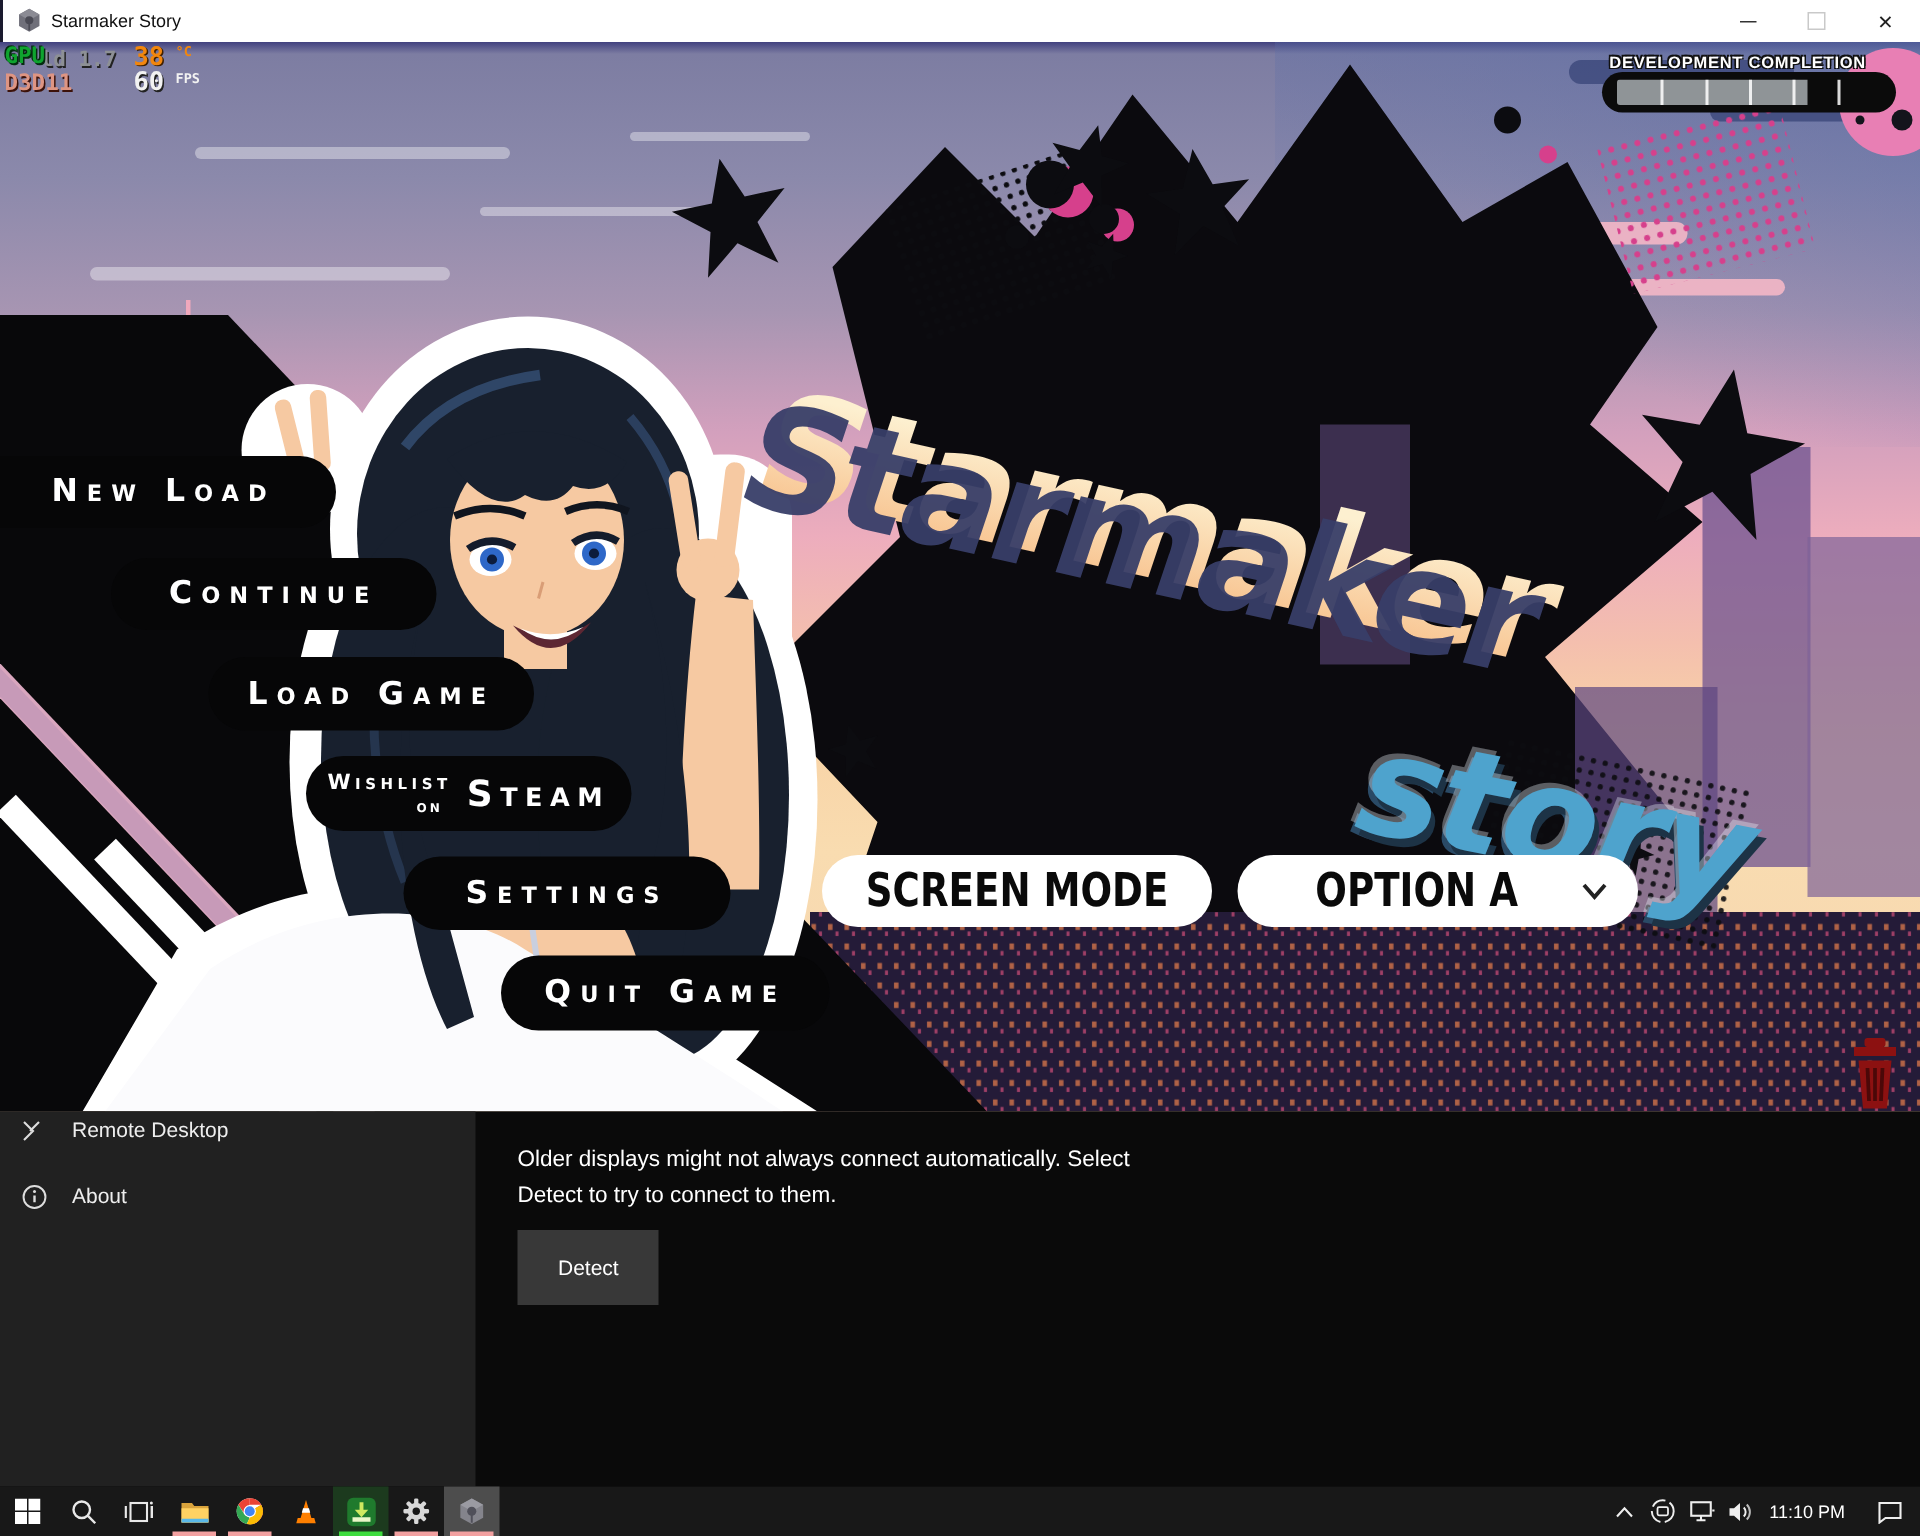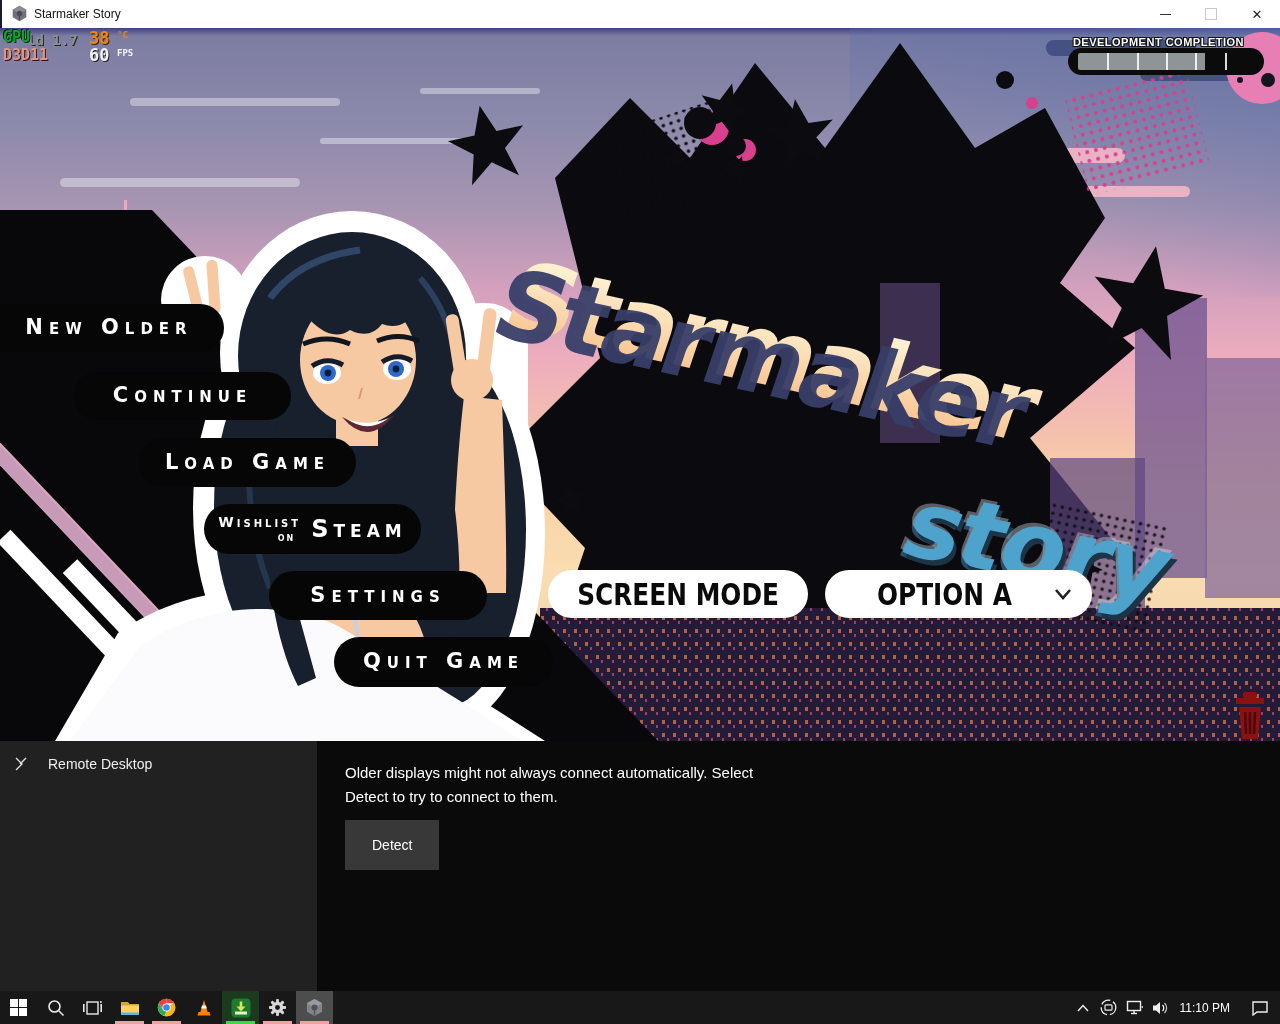--- a/index.html
+++ b/index.html
@@ -56,21 +56,21 @@
   .ov-build{left:24px;top:3px;font-size:14px;color:#8d9095;text-shadow:1px 1px 0 #222;}
   .ov-gpu{left:0;top:0;font-size:15px;color:#0fa32f;text-shadow:1px 1px 0 #052b10,-1px -1px 0 #052b10;}
   .ov-temp{left:86px;top:0;font-size:17px;color:#f2860d;text-shadow:1px 1px 0 #402000;}
   .ov-tempu{left:114px;top:1px;font-size:9px;color:#f2860d;}
   .ov-api{left:0;top:18px;font-size:15px;color:#de9583;text-shadow:1px 1px 0 #3c120a;}
   .ov-fps{left:86px;top:17px;font-size:17px;color:#f2f2f2;text-shadow:1px 1px 0 #222;}
   .ov-fpsu{left:114px;top:19px;font-size:9px;color:#f2f2f2;}
   
   #settings{left:0;top:741px;width:1280px;height:250px;background:#0a0a0a;}
   #sidebar{left:0;top:0;width:317px;height:250px;background:#212121;}
-  .siderow{left:0;width:317px;height:38px;display:flex;align-items:center;color:#eee;font-size:14px;}
+  .siderow{left:0;width:317px;height:38px;display:flex;align-items:flex-start;color:#eee;font-size:14px;}
   .siderow .ic{width:18px;height:18px;margin-left:14px;margin-right:16px;flex:none;}
   #content{left:345px;top:20px;width:900px;color:#fff;}
   #desc{width:452px;font-size:15px;line-height:1.6;}
   #detect{margin-top:11px;background:#383838;color:#fff;font-size:14px;border:none;padding:17px 27px;font-family:"Liberation Sans",sans-serif;}
   
   #taskbar{left:0;top:991px;width:1280px;height:33px;background:#181818;display:flex;align-items:stretch;}
   .tcell{width:37px;height:33px;position:relative;display:flex;align-items:center;justify-content:center;flex:none;}
   .tcell.run::after{content:'';position:absolute;left:4px;right:4px;bottom:0;height:3px;background:#f2a0a0;}
   .tcell.idmbg{background:#1c3a1e;} .tcell.idmbg::after{background:#3ddc3d;}
   .tcell.activebg{background:#4d4d4d;}
@@ -260,21 +260,21 @@
       <line x1="1245" y1="684" x2="1246" y2="706" stroke="#4b0808" stroke-width="2.5"></line>
       <line x1="1250" y1="684" x2="1250" y2="706" stroke="#4b0808" stroke-width="2.5"></line>
       <line x1="1255" y1="684" x2="1254" y2="706" stroke="#4b0808" stroke-width="2.5"></line>
     </g>
   </svg>
 
   <div class="abs" id="logo-main">Starmaker</div>
   <div class="abs" id="logo-sub">story</div>
 
   <div class="pill" style="left:-32px;top:276px;width:256px;height:48px">
-    <span class="lbl" style="margin-left:26px">New Older</span>
+    <span class="lbl" style="margin-left:26px">New Load</span>
     </div>
   <div class="pill" style="left:74px;top:344px;width:217px;height:48px">
     <span class="lbl">Continue</span>
     </div>
   <div class="pill" style="left:139px;top:410px;width:217px;height:49px">
     <span class="lbl">Load Game</span>
     </div>
   <div class="pill" id="wishlist-btn" style="left:204px;top:476px;width:217px;height:50px">
     <span class="stack">
       <span class="top">Wishlist</span>
@@ -325,20 +325,28 @@
 <div id="settings" class="abs">
   <div id="sidebar" class="abs">
     <div class="abs siderow" style="top:4px">
       <svg class="ic" viewBox="0 0 18 18">
         <path d="M2,3 L8,9 L2,15" fill="none" stroke="#ddd" stroke-width="1.4"></path>
         <path d="M12,3 L6,9" fill="none" stroke="#ddd" stroke-width="1.4"></path>
         <path d="M10,11 L16,17" fill="none" stroke="#ddd" stroke-width="1.4" opacity="0"></path>
       </svg>
       <span>Remote Desktop</span>
     </div>
+    <div class="abs siderow" style="top:48px">
+      <svg class="ic" viewBox="0 0 18 18">
+        <circle cx="9" cy="9" r="7.3" fill="none" stroke="#ddd" stroke-width="1.3"></circle>
+        <line x1="9" y1="8" x2="9" y2="12.5" stroke="#ddd" stroke-width="1.6"></line>
+        <circle cx="9" cy="5.4" r="1" fill="#ddd"></circle>
+      </svg>
+      <span>About</span>
+    </div>
   </div>
   <div id="content" class="abs">
     <div id="desc">Older displays might not always connect automatically. Select Detect to try to connect to them.</div>
     <button id="detect">Detect</button>
   </div>
 
 </div>
 
 <div id="taskbar" class="abs">
   <div class="tcell">

